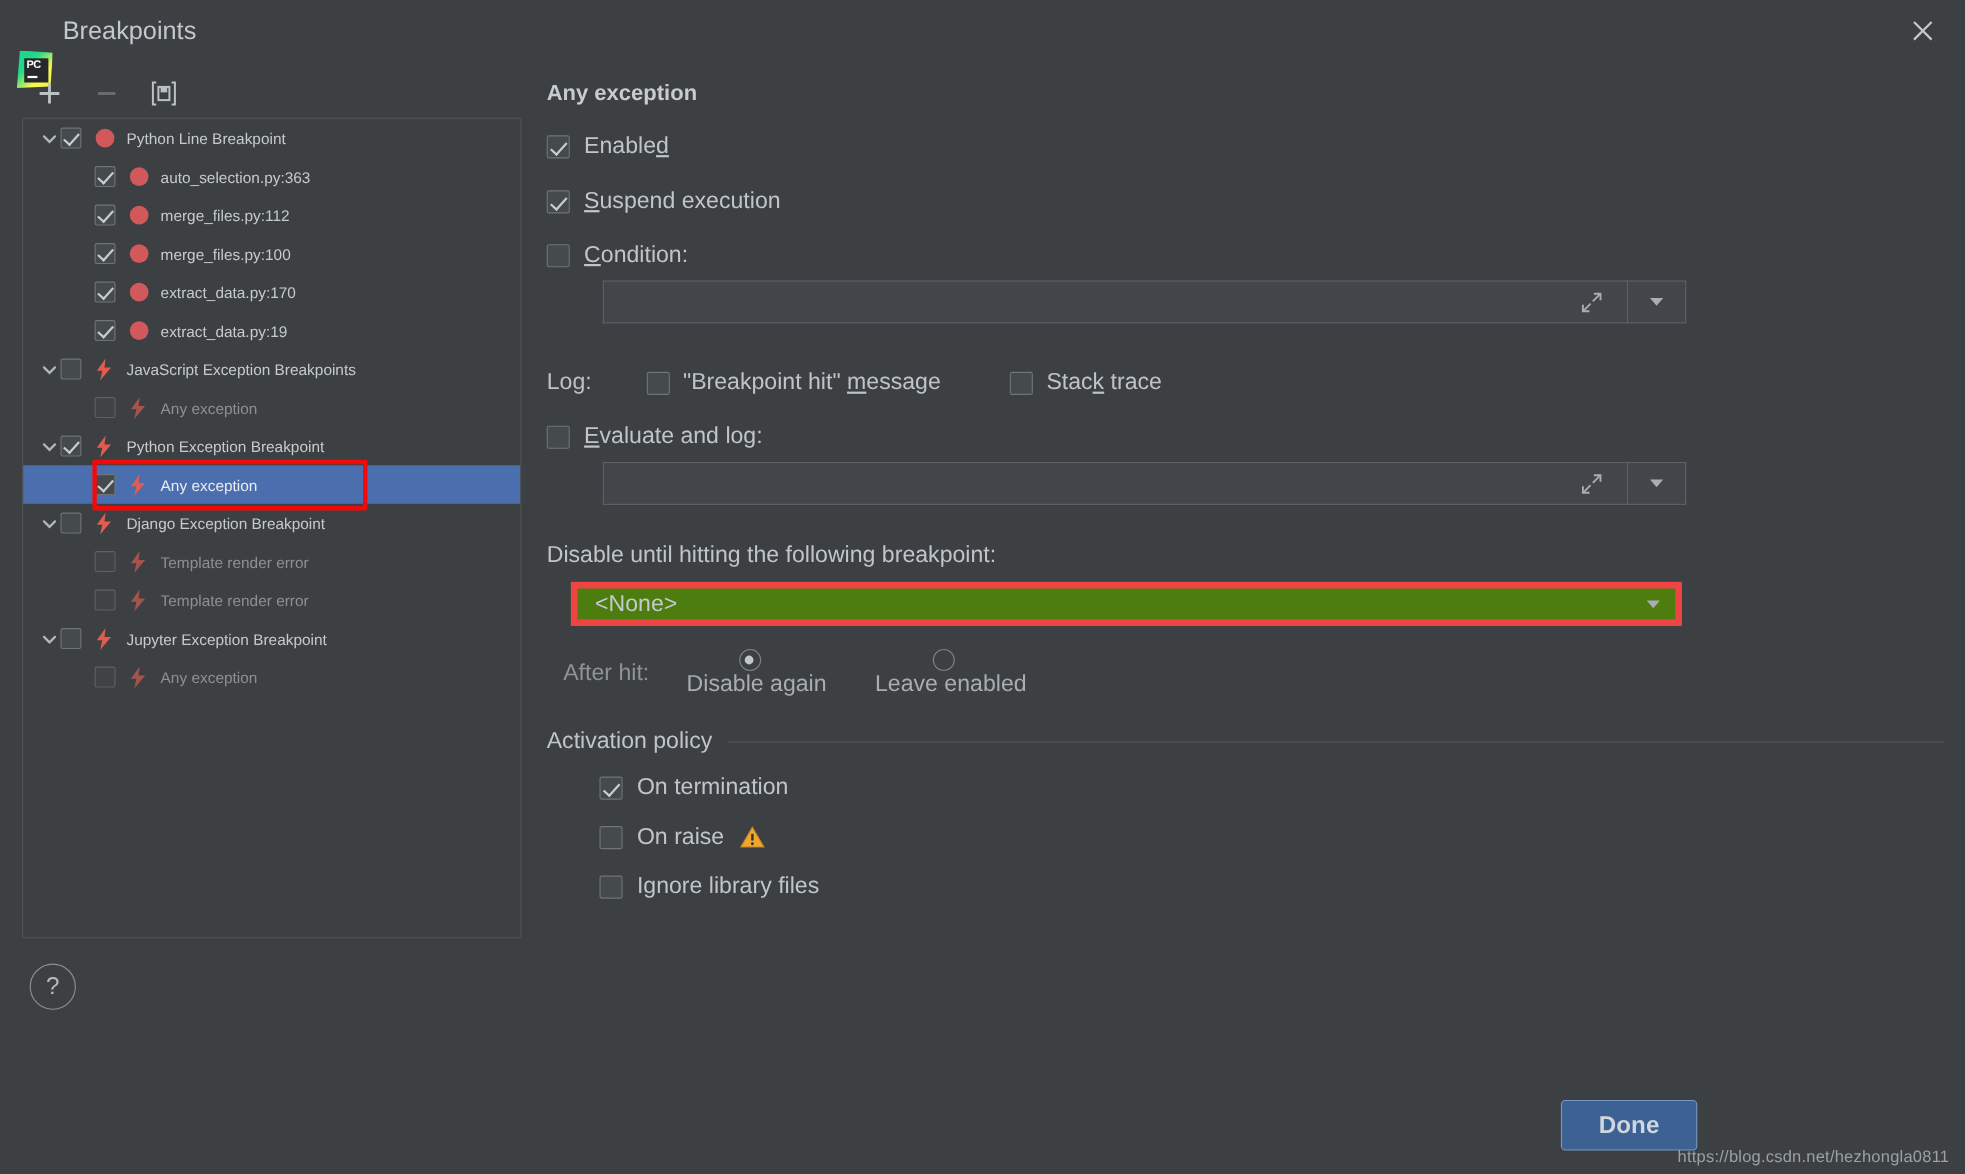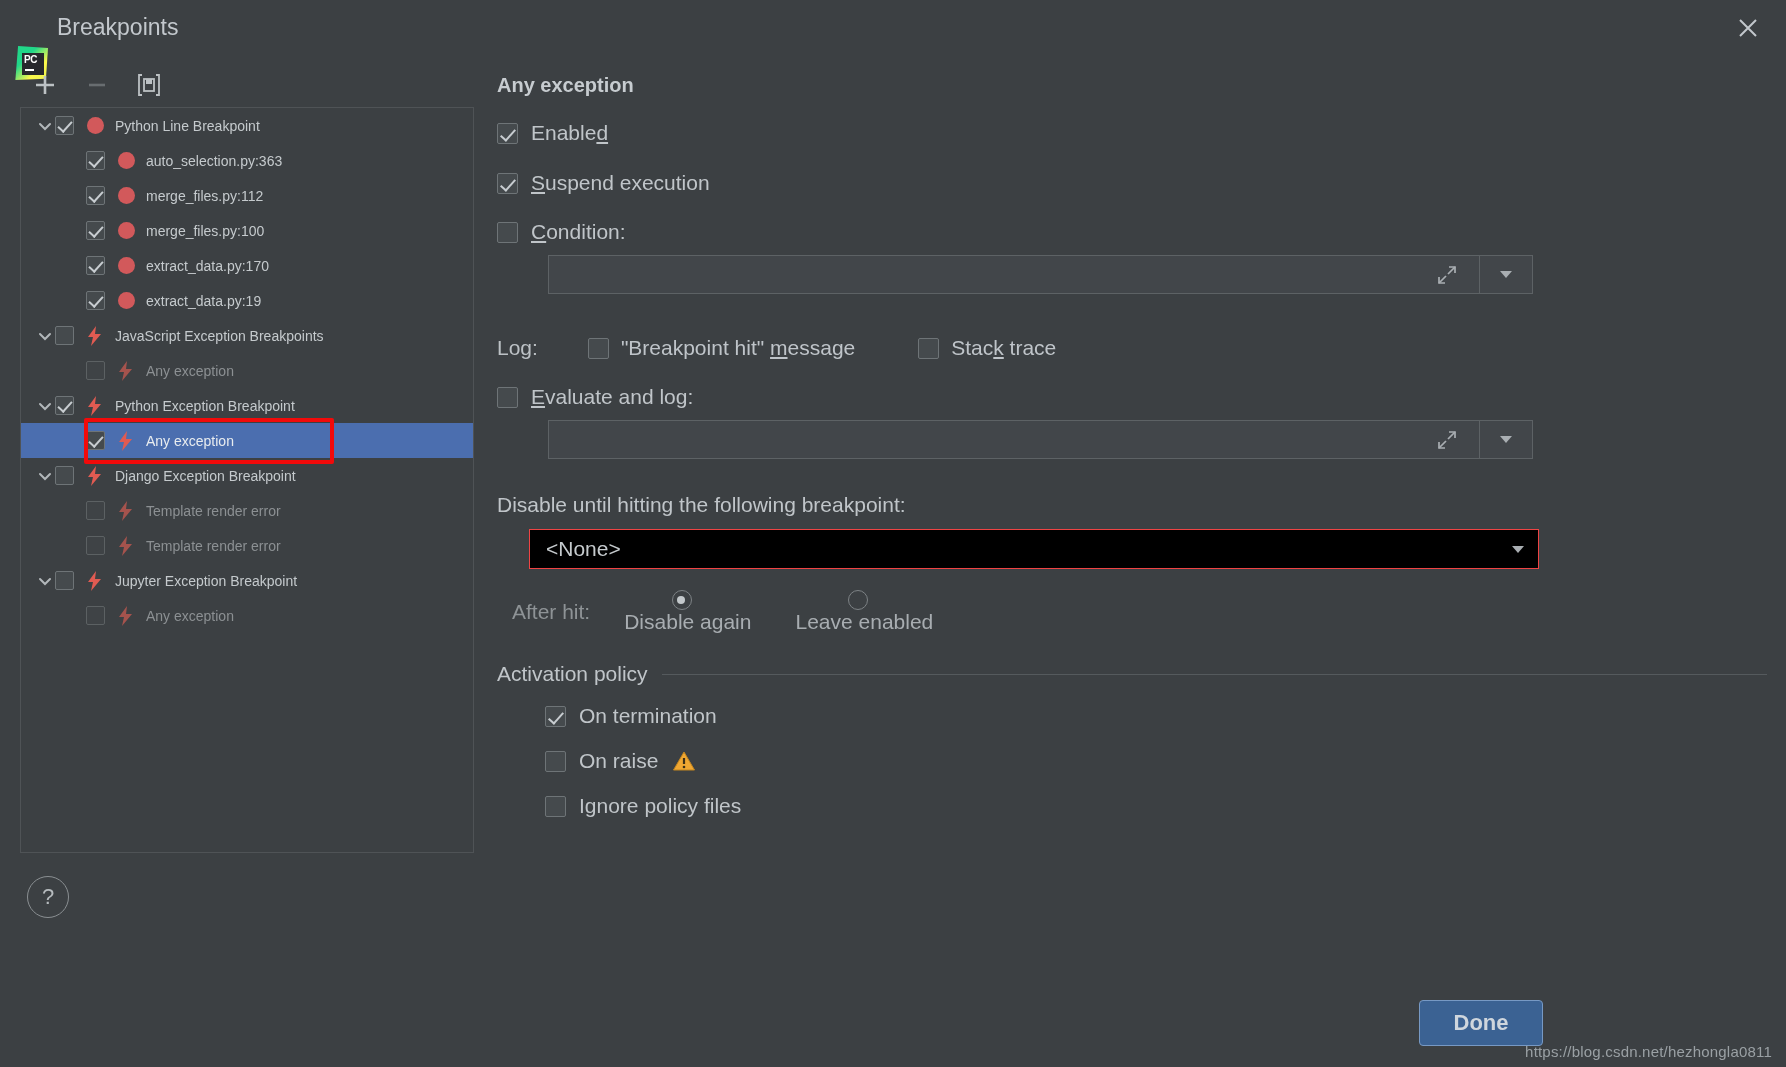--- a/index.html
+++ b/index.html
@@ -228,25 +228,25 @@
 
   .row-eval { margin-top: 25px; }
 
   .section-title {
     font-size: 21px;
     color: #c0c5c9;
     margin-top: 34px;
   }
   .combo {
     margin-top: 12px;
-    margin-left: 32px;
+    margin-left: 22px;
     width: 1010px;
     height: 40px;
-    border: 1px solid #ef4444;
-    background: #000000;
+    border: 6px solid #ef4444;
+    background: #4d7c0f;
     box-sizing: border-box;
     display: flex;
     align-items: center;
     position: relative;
     cursor: pointer;
   }
   .combo .val { margin-left: 16px; font-size: 21px; color: #c5cacd; }
   .combo .caret-wrap {
     position: absolute; right: 14px; top: 0; bottom: 0;
     display: flex; align-items: center;
@@ -655,21 +655,21 @@
         <span class="warn-ico">
           <svg width="24" height="22" viewBox="0 0 24 22">
             <path d="M12 2 L22.5 20 H1.5 Z" fill="#f0a732" stroke="#c3851f" stroke-width="1"></path>
             <path d="M12 8 V14" stroke="#3c3018" stroke-width="2.2"></path>
             <circle cx="12" cy="17" r="1.3" fill="#3c3018"></circle>
           </svg>
         </span>
       </div>
       <div class="chk-row">
         <div class="cbx"></div>
-        <span class="chk-lbl">Ignore policy files</span>
+        <span class="chk-lbl">Ignore library files</span>
       </div>
     </div>
   </div>
 </div>
 
 <div class="help-btn">?</div>
 <div class="done-btn">Done</div>
 <div class="watermark">https://blog.csdn.net/hezhongla0811</div>
 
 </body></html>

